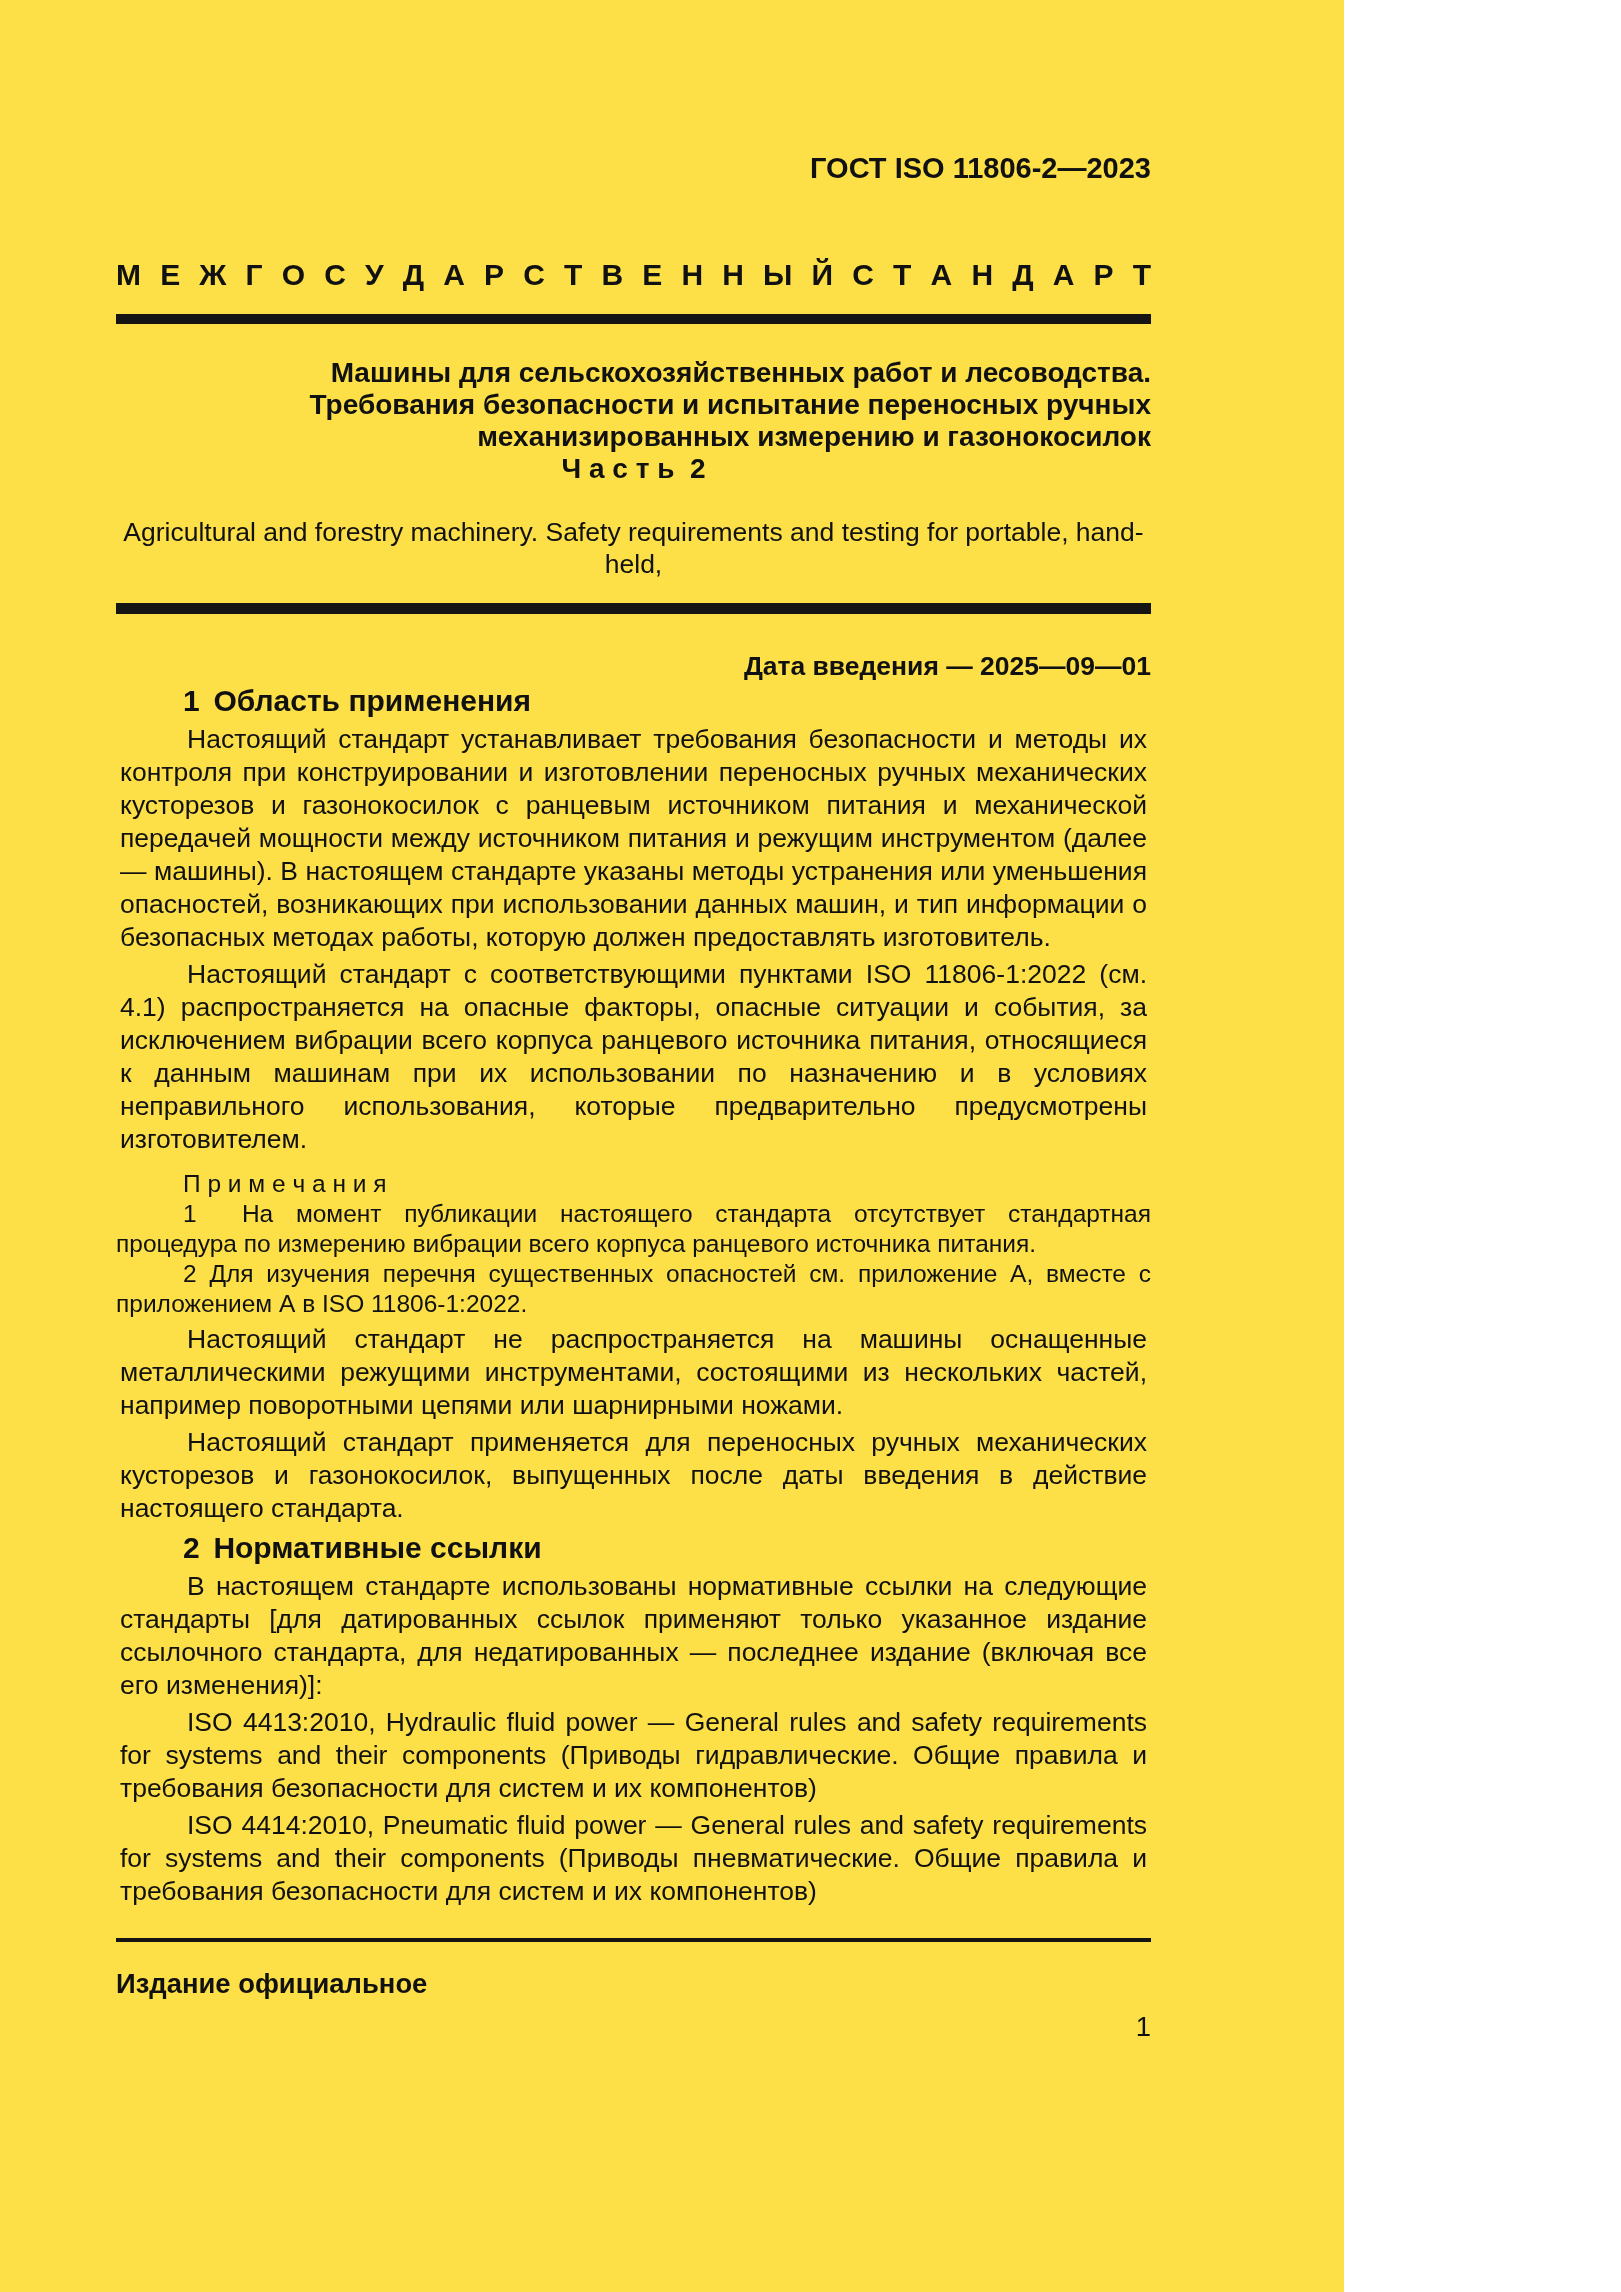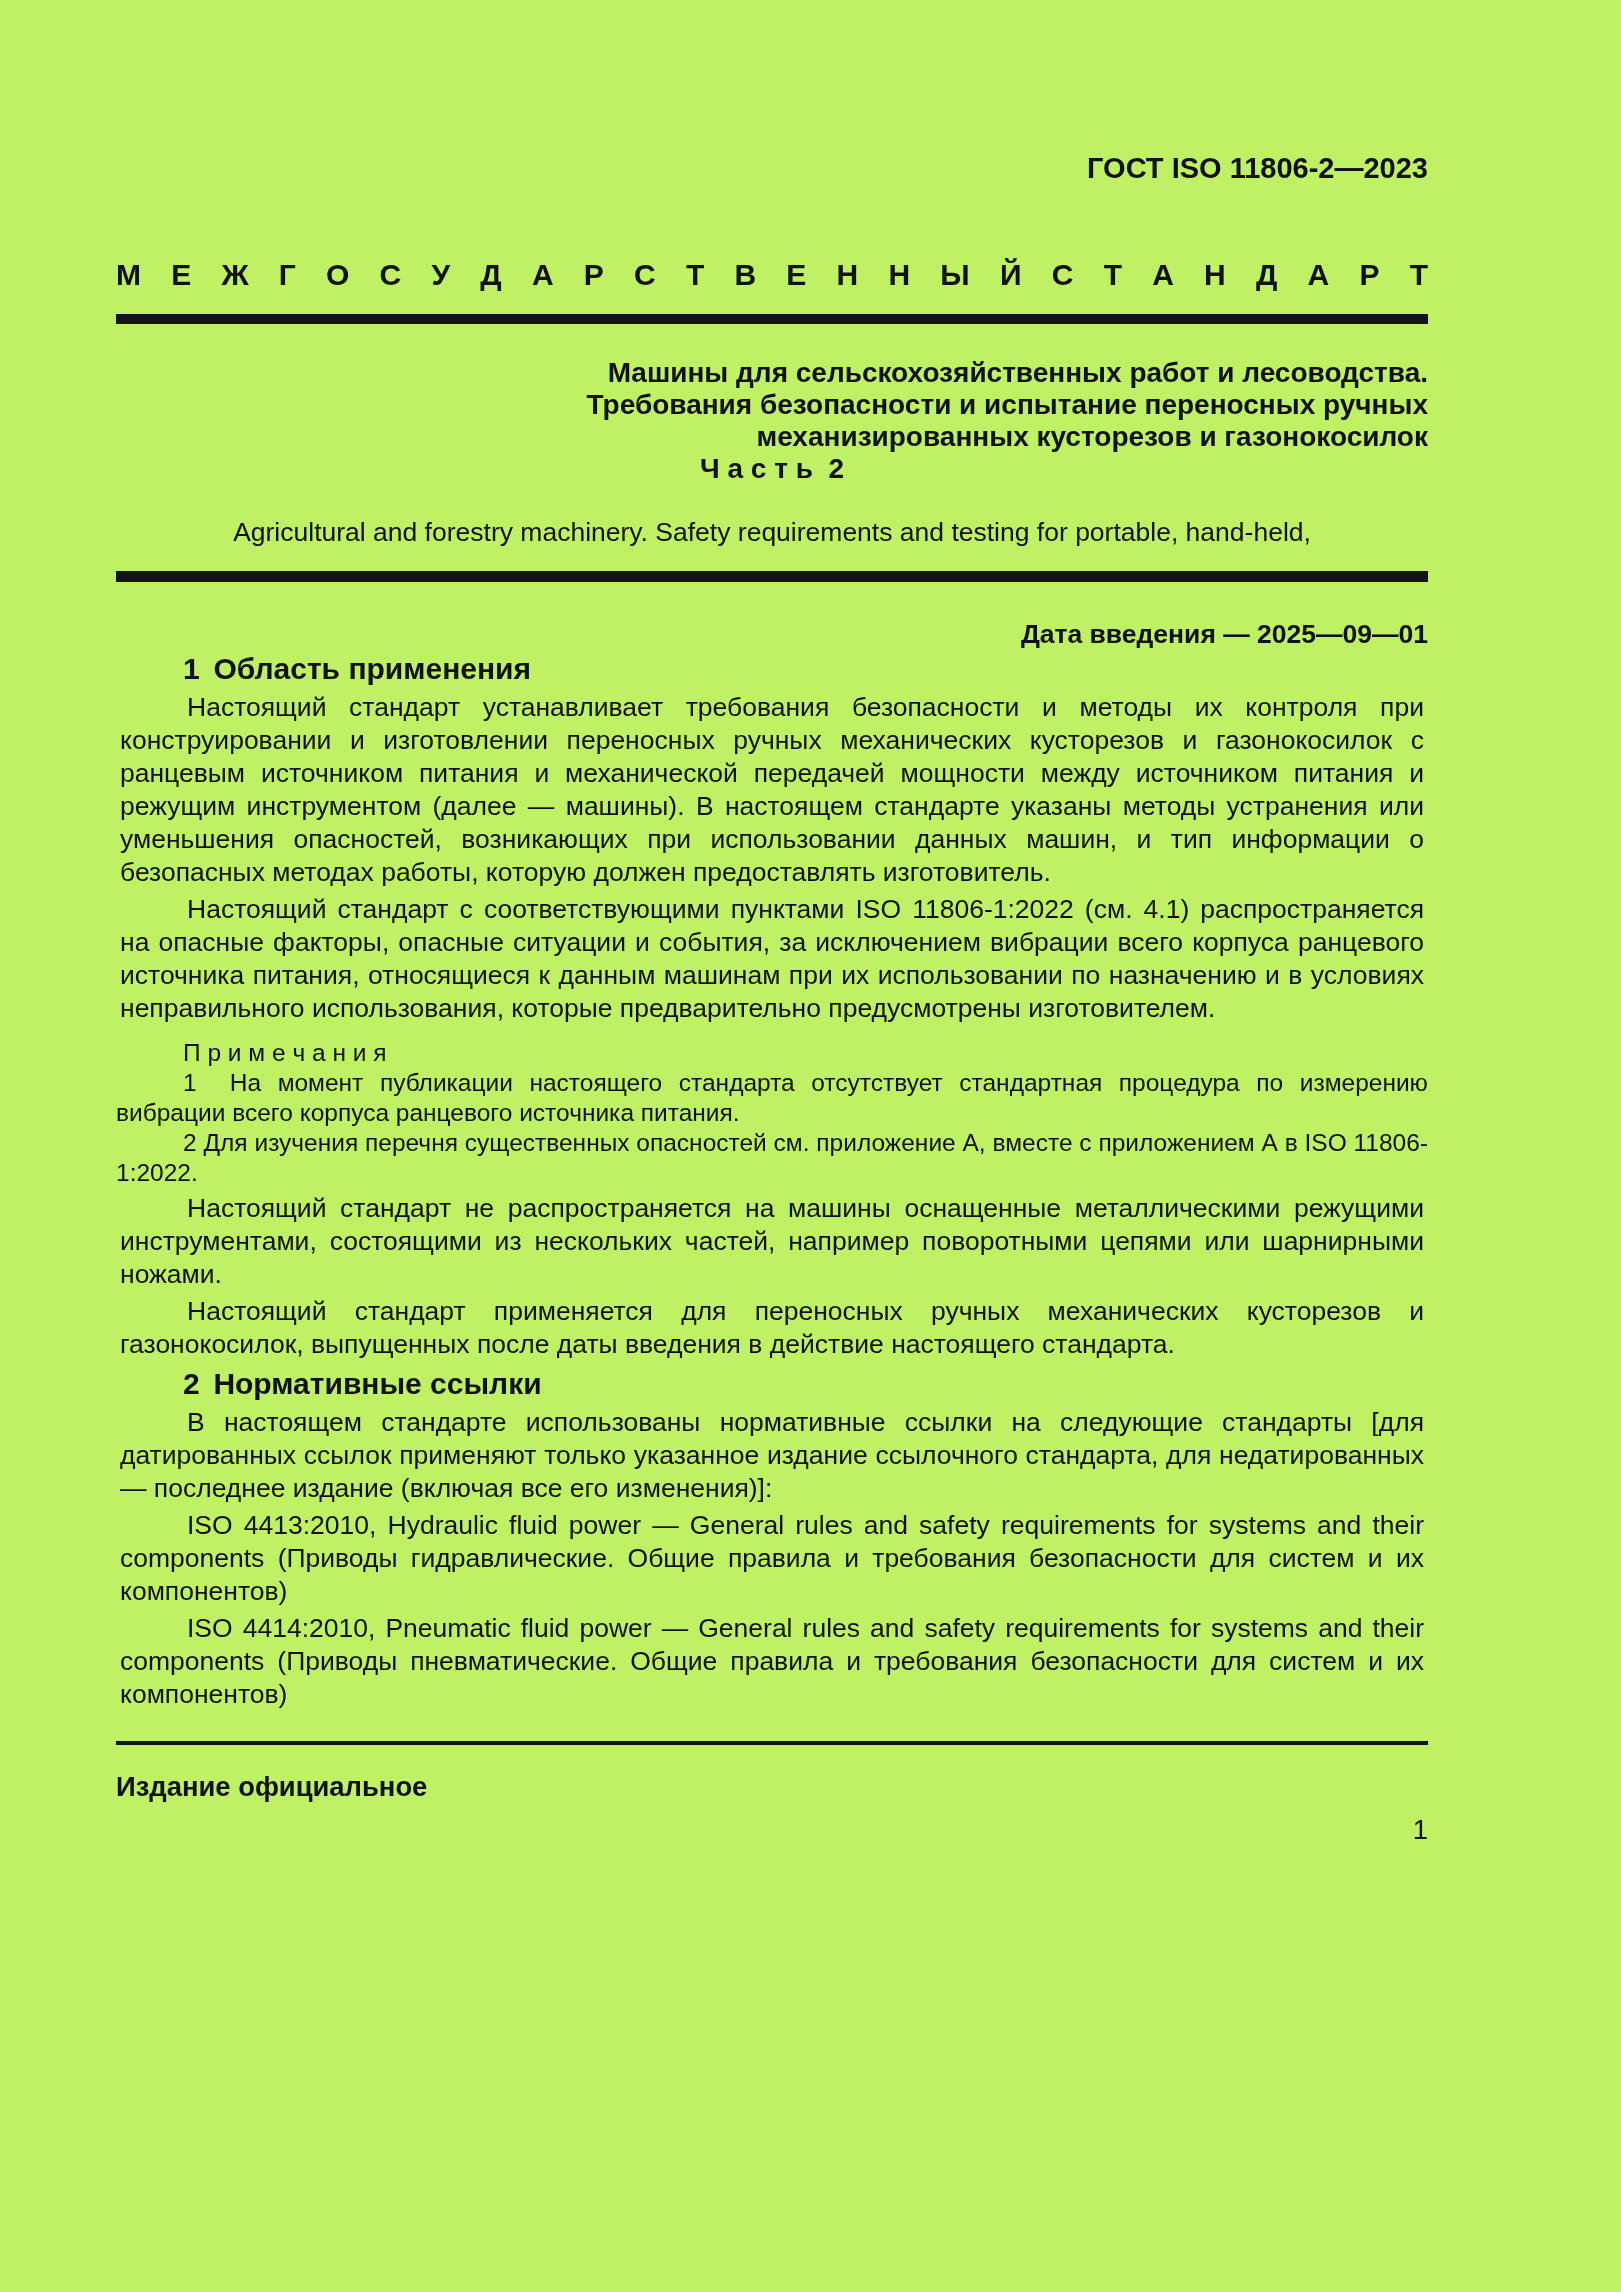--- a/index.html
+++ b/index.html
@@ -1,21 +1,21 @@
 <!DOCTYPE html>
 <html lang="ru"><head>
 <meta charset="utf-8">
 <style>
   * { box-sizing: border-box; }
   html, body { margin: 0; padding: 0; background: #ffffff; }
   .page {
     position: relative;
-    width: 1621px;
+    width: 1344px;
     height: 2293px;
-    background: #bef264;
+    background: #fde047;
     color: #111111;
     font-family: "Liberation Sans", "DejaVu Sans", sans-serif;
     padding: 152px 193px 0 116px;
     overflow: hidden;
   }
   .doc-code {
     text-align: right;
     font-weight: bold;
     font-size: 29px;
     line-height: 33px;
@@ -125,21 +125,21 @@
 
   <div class="doc-code">ГОСТ ISO 11806-2—2023</div>
 
   <div class="banner">М Е Ж Г О С У Д А Р С Т В Е Н Н Ы Й   С Т А Н Д А Р Т</div>
 
   <div class="bar bar-1"></div>
 
   <div class="title-ru">
     <div>Машины для сельскохозяйственных работ и лесоводства.</div>
     <div>Требования безопасности и испытание переносных ручных</div>
-    <div>механизированных кусторезов и газонокосилок</div>
+    <div>механизированных измерению и газонокосилок</div>
   </div>
 
   <div class="part">Ч а с т ь  2</div>
 
 
   <div class="title-en">
     <div>Agricultural and forestry machinery. Safety requirements and testing for portable, hand-held,</div>
   </div>
 
   <div class="bar bar-2"></div>

